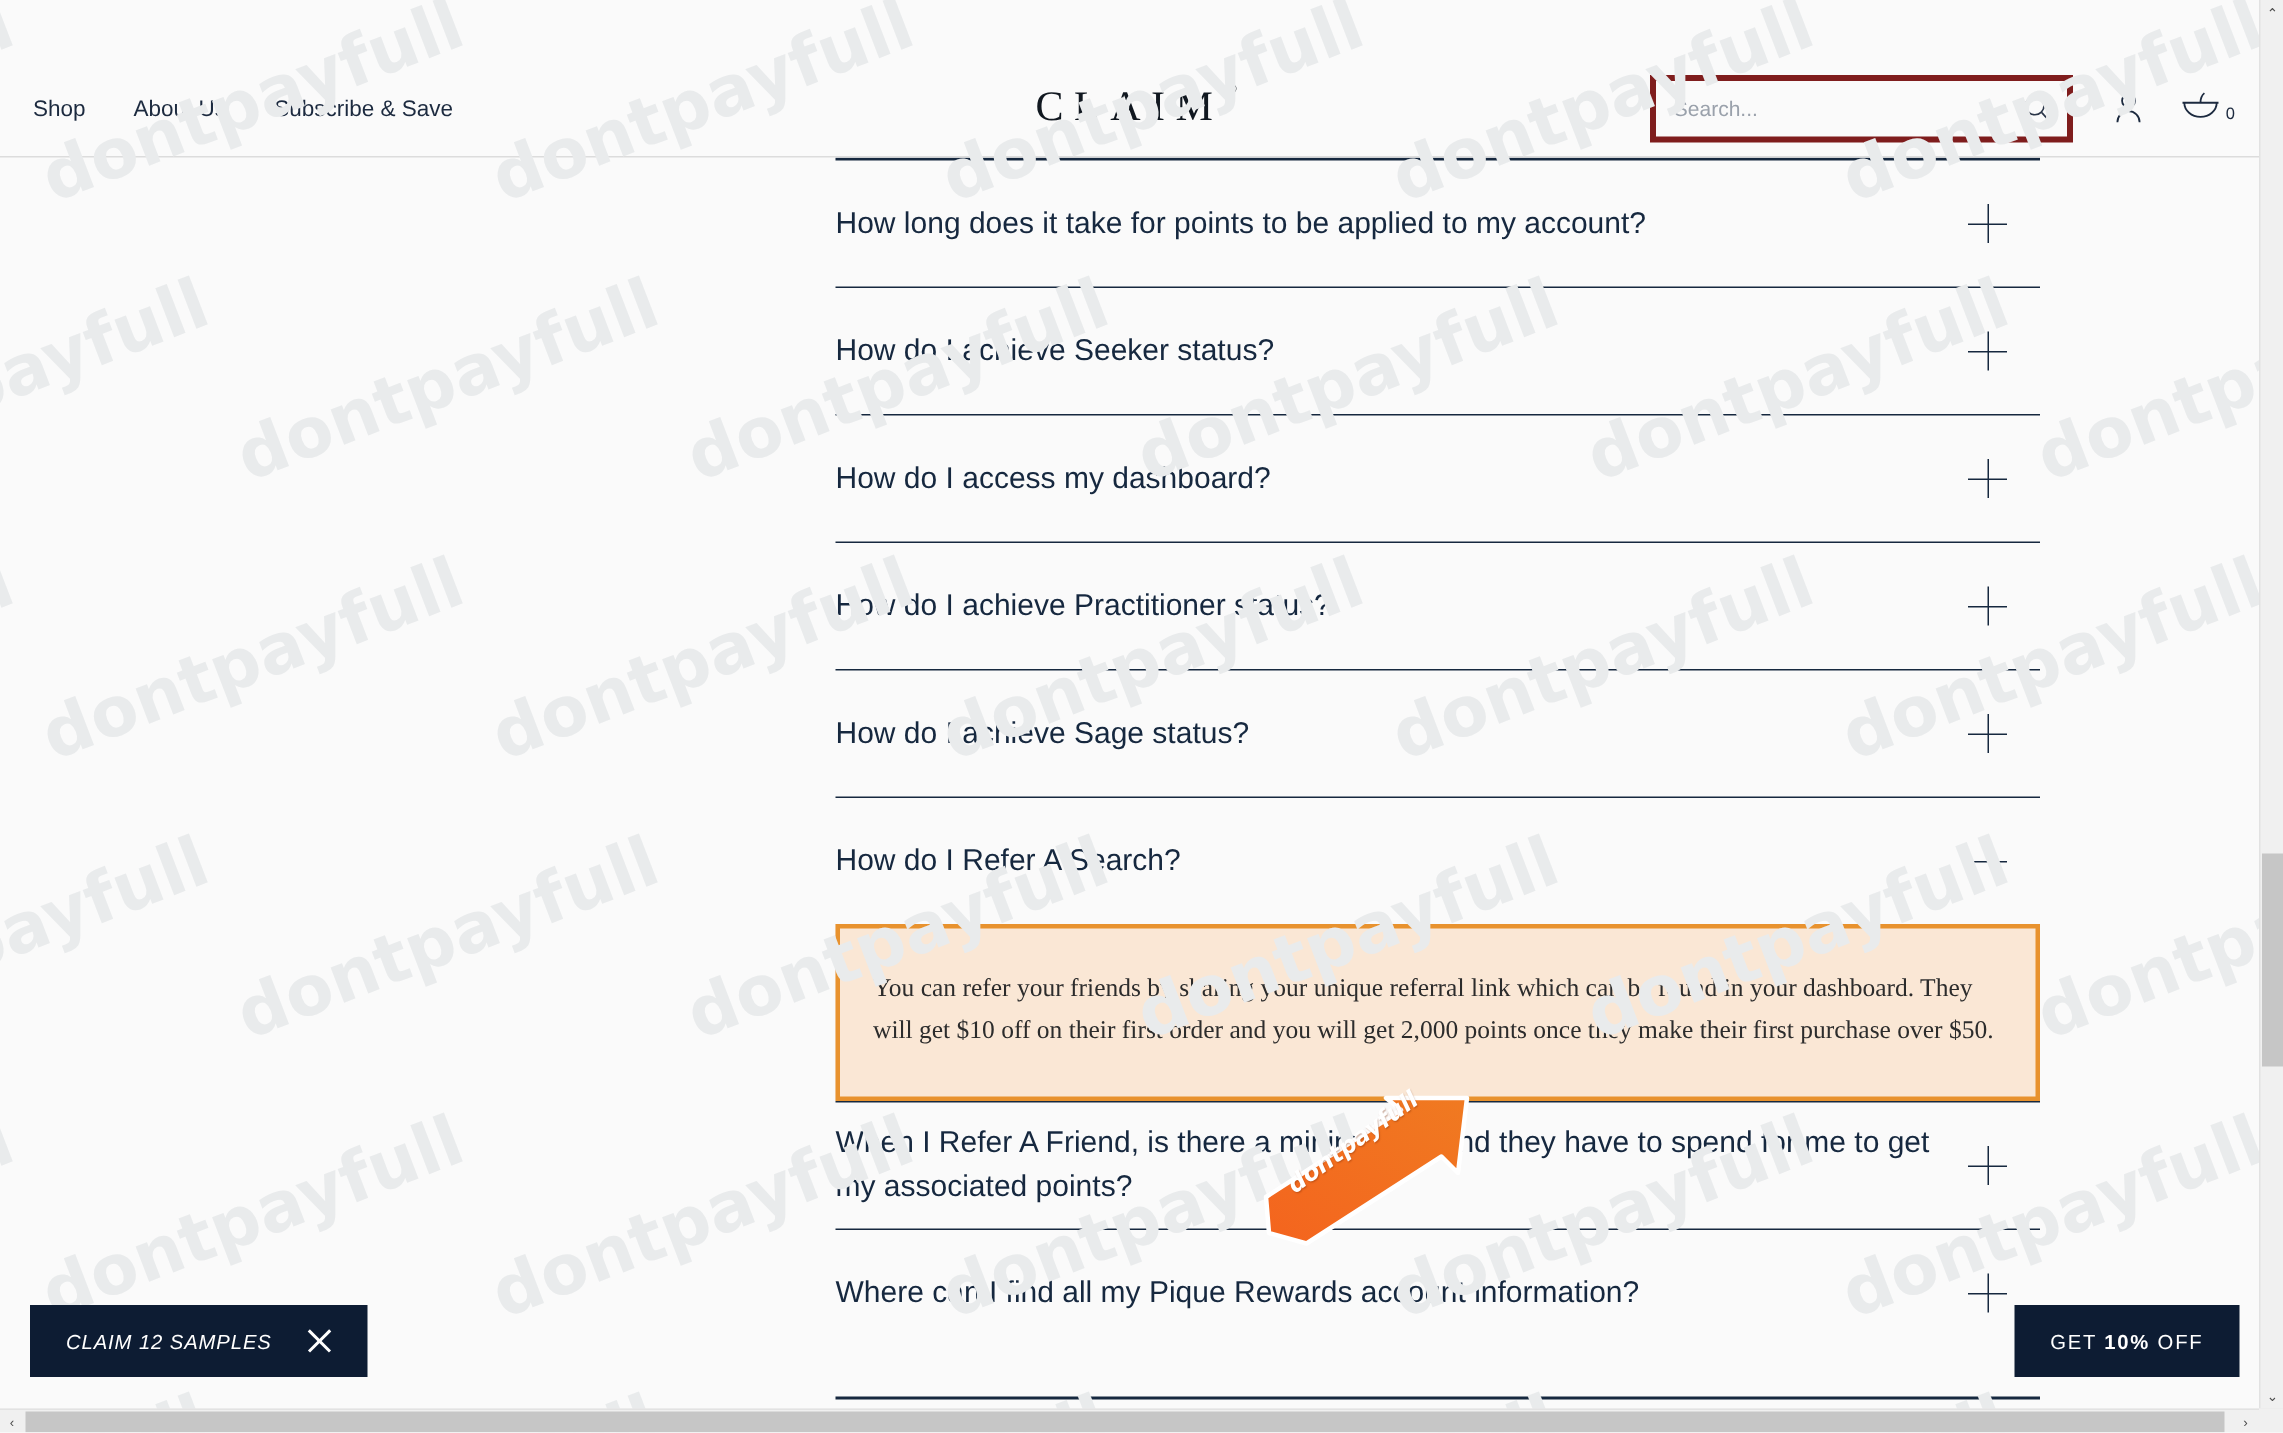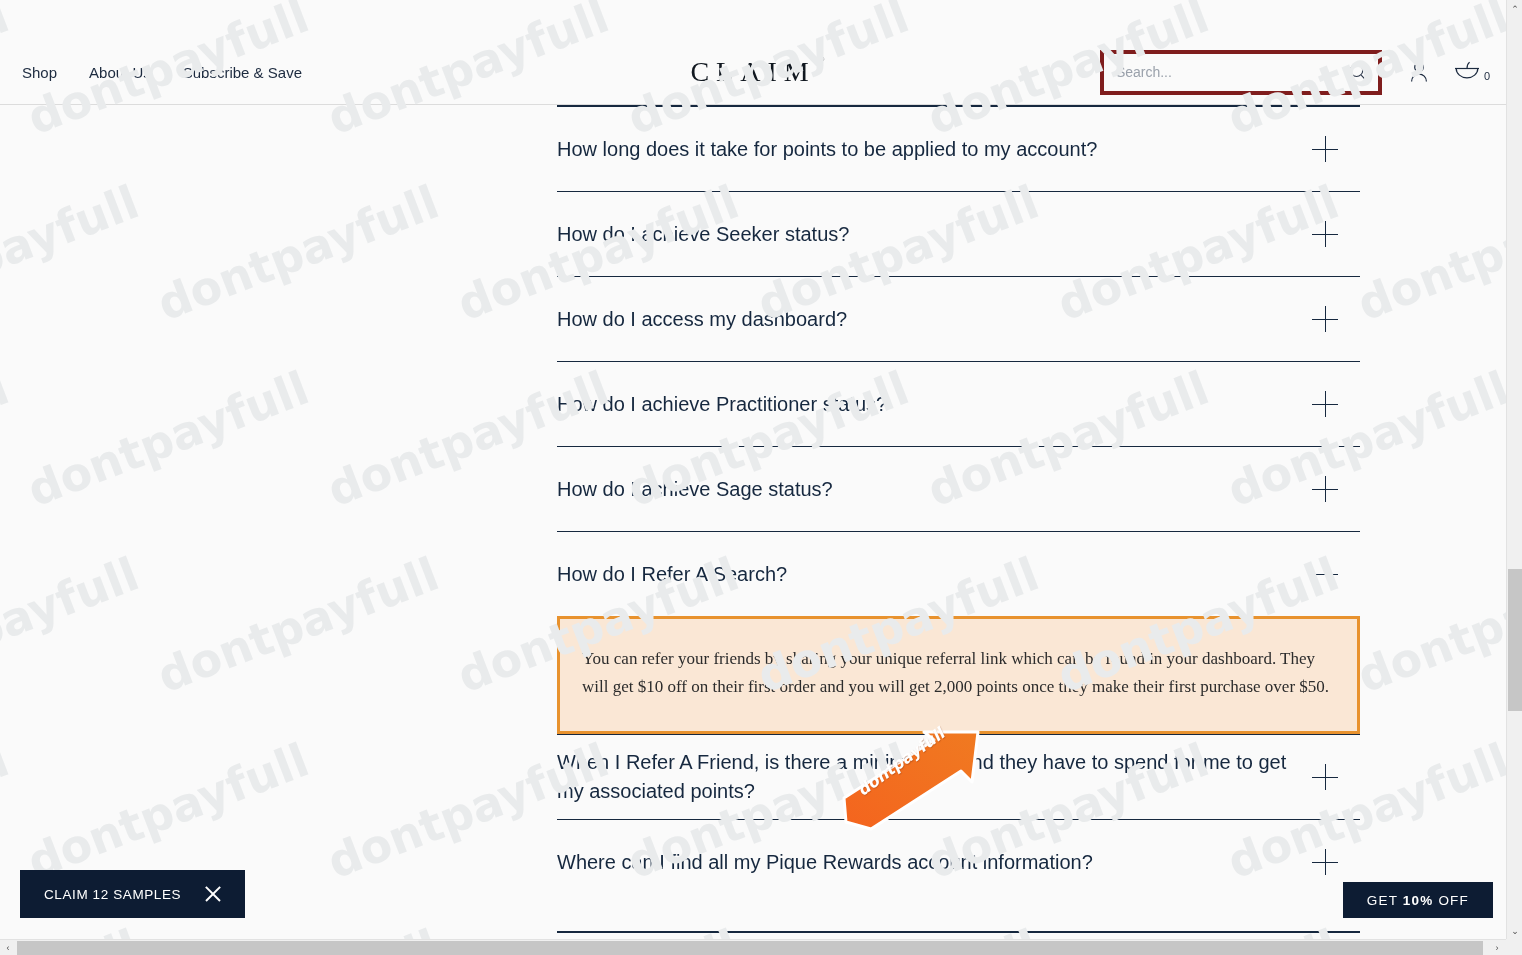--- a/index.html
+++ b/index.html
@@ -276,20 +276,21 @@
     align-items: center;
     padding: 0 22px 0 24px;
     z-index: 80;
     cursor: pointer;
   }
   #claim-bar .label {
     color: #ffffff;
     font-size: 13.5px;
     letter-spacing: 0.6px;
     font-family: "Liberation Sans", sans-serif;
+    font-style: italic;
   }
   #claim-close {
     margin-left: 22px;
     width: 20px; height: 20px;
     position: relative;
     cursor: pointer;
   }
   #claim-close i {
     position: absolute;
     left: 0; top: 9px;
@@ -297,21 +298,21 @@
     background: #fff;
     display: block;
   }
   #claim-close i:first-child { transform: rotate(45deg); }
   #claim-close i:last-child { transform: rotate(-45deg); }
 
   #get-off {
     position: absolute;
     right: 29px;
     bottom: 37px;
-    height: 36px;
+    height: 48px;
     background: #0d1c33;
     display: flex;
     align-items: center;
     justify-content: center;
     padding: 0 24px;
     z-index: 80;
     cursor: pointer;
   }
   #get-off .label {
     color: #ffffff;

